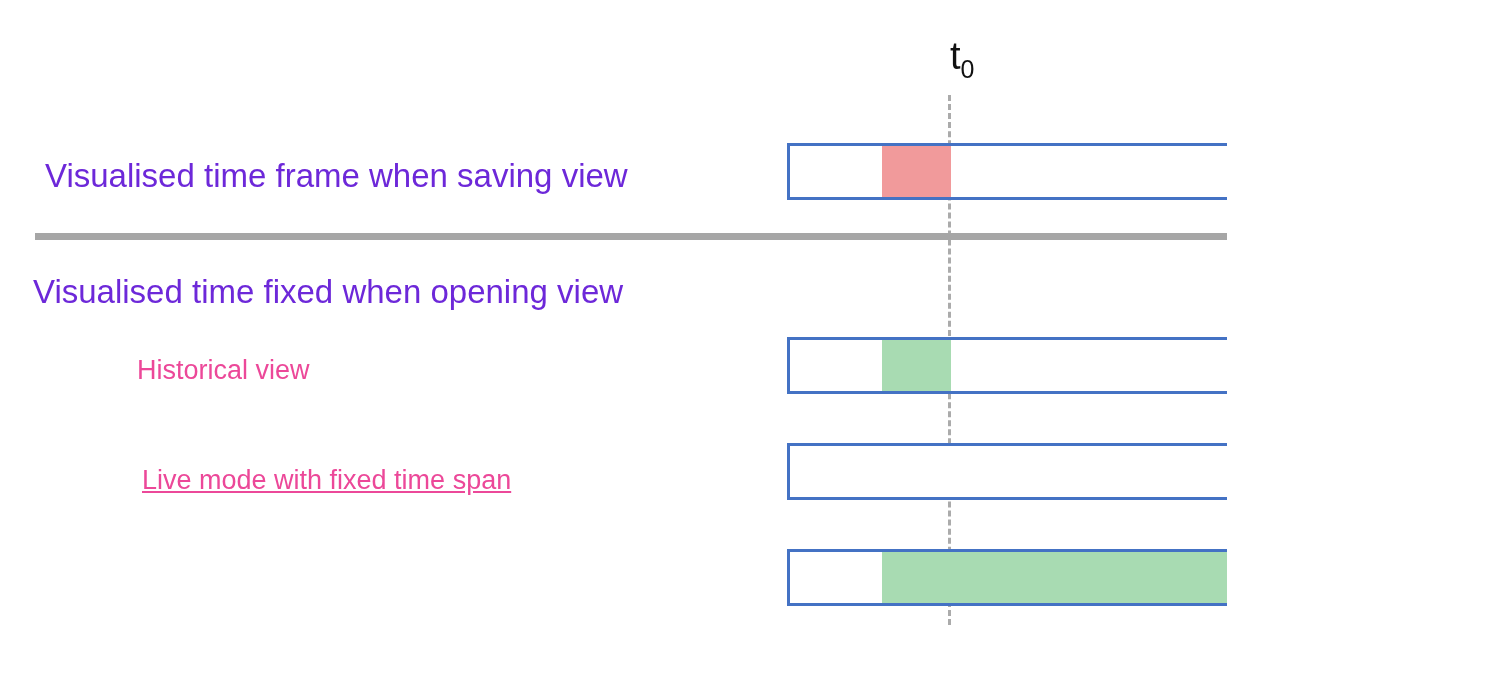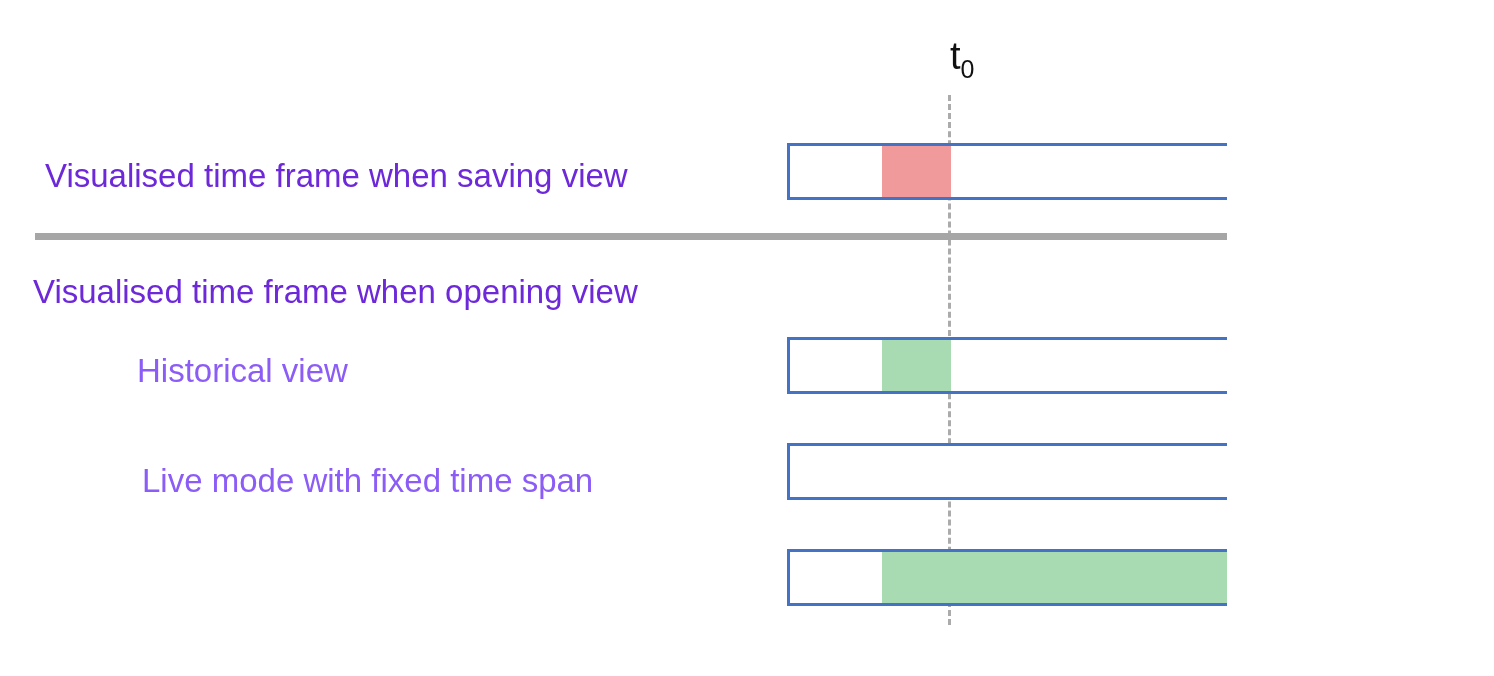--- a/index.html
+++ b/index.html
@@ -63,43 +63,43 @@
   .bar-2 { top: 443px; }
   .bar-3 { top: 549px; }
 
   .segment {
     position: absolute;
     top: 0; bottom: 0;
   }
 
   .row-label {
     position: absolute;
-    font-size: 33px;
+    font-size: 27px;
     line-height: 31px;
     white-space: nowrap;
-    color: #8b5cf6;
+    color: #ec4899;
   }
   #rowlabel-1 { left: 137px; top: 355px; }
-  #rowlabel-2 { left: 142px; top: 465px; }
+  #rowlabel-2 { left: 142px; top: 465px; text-decoration: underline; }
   #rowlabel-3 { left: 142px; top: 568px; }
 </style>
 </head>
 <body>
 
 <div class="canvas">
 
   <div class="t-label" id="label-t0"><span>t</span><sub>0</sub></div>
   <div class="t-label" id="label-t1"><span>t</span><sub>1</sub></div>
 
   <div class="dashline" id="dash-t0"></div>
   <div class="dashline" id="dash-t1"></div>
 
   <div class="section-title" id="title-saving">Visualised time frame when saving view</div>
   <div class="divider"></div>
-  <div class="section-title" id="title-opening">Visualised time frame when opening view</div>
+  <div class="section-title" id="title-opening">Visualised time fixed when opening view</div>
 
   <div class="row-label" id="rowlabel-1">Historical view</div>
   <div class="row-label" id="rowlabel-2">Live mode with fixed time span</div>
 
   <div class="bar bar-0">
     <div class="segment" style="left: 16.55%; width: 12.45%; background: rgb(241, 154, 155);"></div>
   </div>
   <div class="bar bar-1">
     <div class="segment" style="left: 16.55%; width: 12.45%; background: rgb(168, 219, 178);"></div>
   </div>

